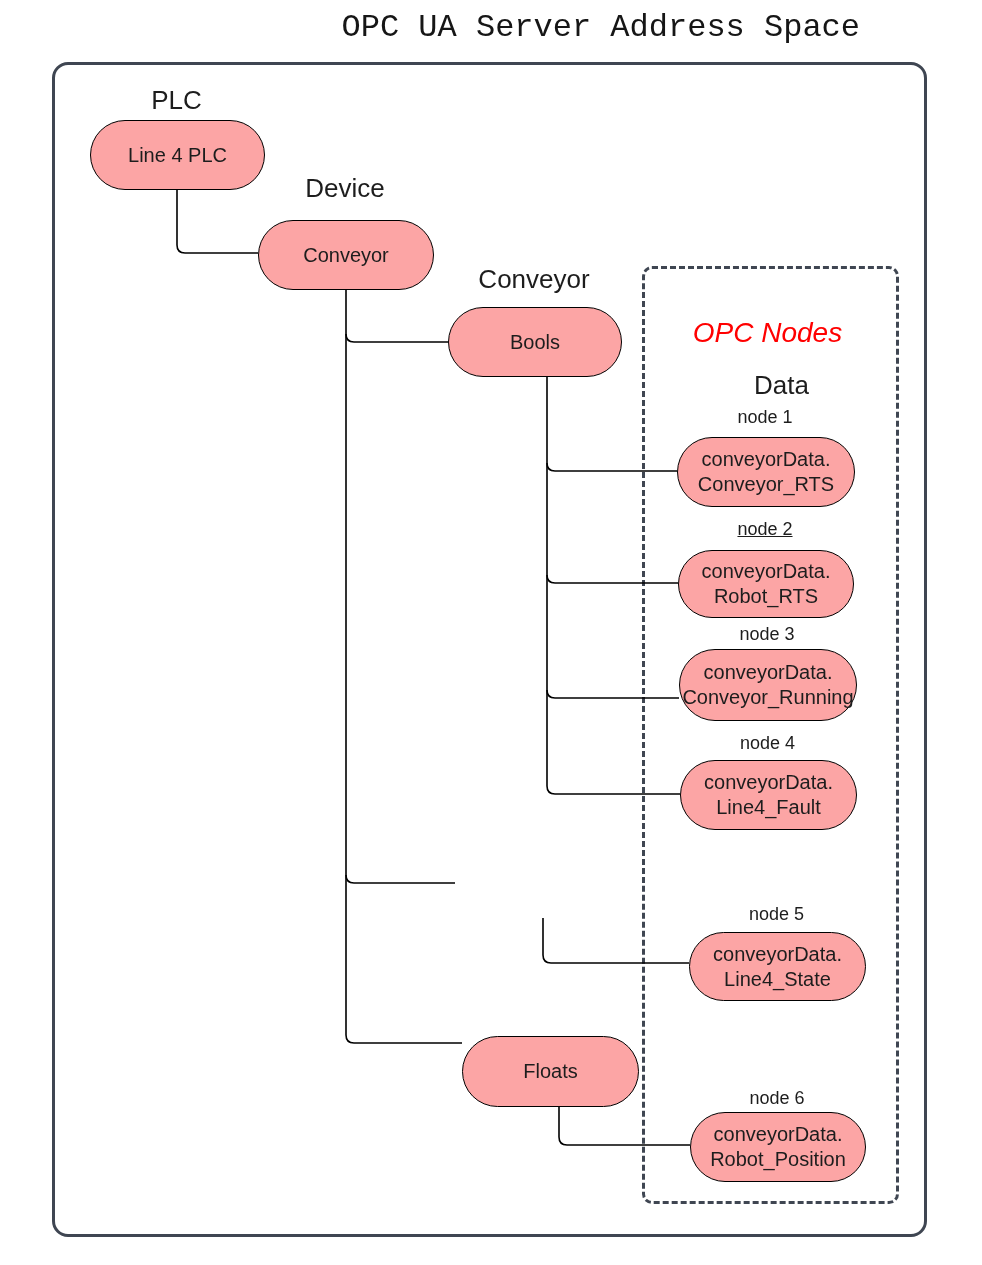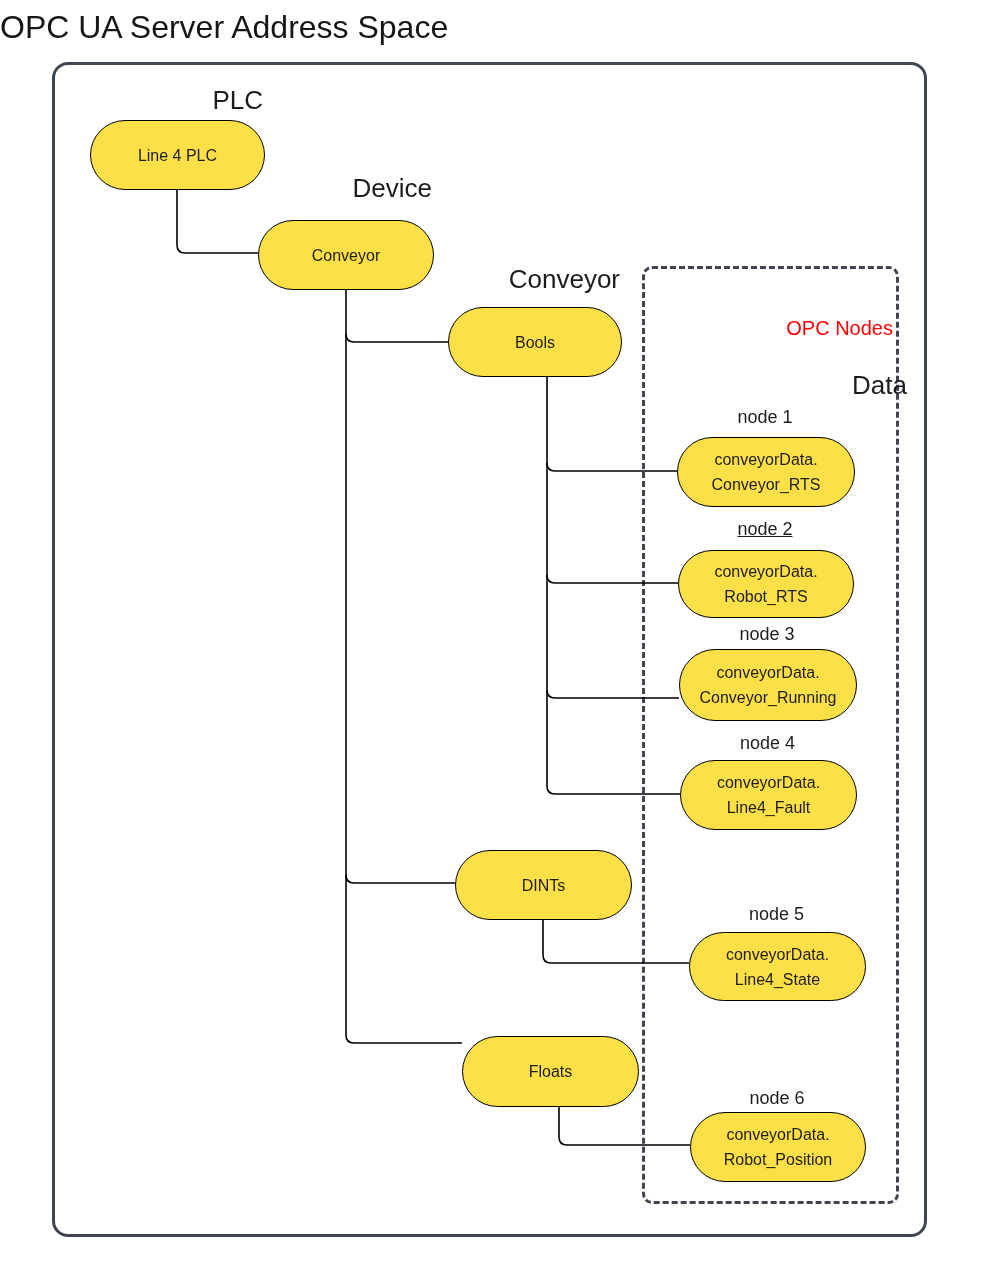--- a/index.html
+++ b/index.html
@@ -12,54 +12,55 @@
   .canvas{
     position:relative;
     width:982px;height:1265px;
     background:#ffffff;
     font-family:"Liberation Sans", sans-serif;
     color:var(--ink);
     overflow:hidden;
   }
   .page-title{
     position:absolute;left:0;top:9px;width:860px;
-    text-align:left;font-size:32px;letter-spacing:0;
+    text-align:right;font-size:32px;letter-spacing:0;
     color:#161616;
+    font-family:Liberation Mono, monospace;
   }
   .outer-box{
     position:absolute;left:52px;top:62px;width:869px;height:1169px;
     border:3px solid var(--frame);border-radius:16px;
     background:transparent;
   }
   .dashed-box{
     position:absolute;left:642px;top:266px;width:251px;height:932px;
     border:3px dashed var(--frame);border-radius:10px;
     background:transparent;
   }
   svg.wires{position:absolute;left:0;top:0;width:982px;height:1265px;z-index:1;}
   svg.wires path{fill:none;stroke:var(--connector);stroke-width:1.6px;}
   .label{
-    position:absolute;font-size:26px;text-align:right;z-index:3;color:#1d1d1d;
+    position:absolute;font-size:26px;text-align:center;z-index:3;color:#1d1d1d;
   }
   .pill{
-    position:absolute;background:#fde047;border:1.6px solid #000000;
+    position:absolute;background:#fca5a5;border:1.6px solid #000000;
     border-radius:40px;z-index:2;
     display:flex;flex-direction:column;align-items:center;justify-content:center;
-    font-size:16px;line-height:25px;text-align:center;color:#1d1d1d;
+    font-size:20px;line-height:25px;text-align:center;color:#1d1d1d;
   }
   .pill span{display:block;white-space:nowrap;}
   .node-label{
     position:absolute;font-size:18px;text-align:center;z-index:3;
     white-space:nowrap;color:#1d1d1d;
   }
   
   #lbl-plc{left:90px;top:85px;width:173px;}
   #lbl-device{left:258px;top:173px;width:174px;}
   #lbl-datatype{left:448px;top:264px;width:172px;}
-  #lbl-opcnodes{left:642px;top:317px;width:251px;font-size:20px;color:var(--accent-red);}
+  #lbl-opcnodes{left:642px;top:317px;width:251px;font-size:28px;color:var(--accent-red);font-style:italic;}
   #lbl-data{left:656px;top:370px;width:251px;}
   #pill-line4plc{left:90px;top:120px;width:173px;height:68px;}
   #pill-conveyor{left:258px;top:220px;width:174px;height:68px;}
   #pill-bools{left:448px;top:307px;width:172px;height:68px;}
   #pill-dints{left:455px;top:850px;width:175px;height:68px;}
   #pill-floats{left:462px;top:1036px;width:175px;height:69px;}
   #nlbl-1{left:677px;top:407px;width:176px;}
   #nlbl-2{left:678px;top:519px;width:174px;text-decoration:underline;}
   #nlbl-3{left:679px;top:624px;width:176px;}
   #nlbl-4{left:680px;top:733px;width:175px;}
@@ -104,23 +105,20 @@
 
   <div class="pill" id="pill-line4plc">
     <span>Line 4 PLC</span>
   </div>
   <div class="pill" id="pill-conveyor">
     <span>Conveyor</span>
   </div>
   <div class="pill" id="pill-bools">
     <span>Bools</span>
   </div>
-  <div class="pill" id="pill-dints">
-    <span>DINTs</span>
-  </div>
   <div class="pill" id="pill-floats">
     <span>Floats</span>
   </div>
 
   <div class="node-label" id="nlbl-1">node 1</div>
   <div class="pill" id="npill-1">
     <span>conveyorData.</span>
     <span>Conveyor_RTS</span>
   </div>
 

